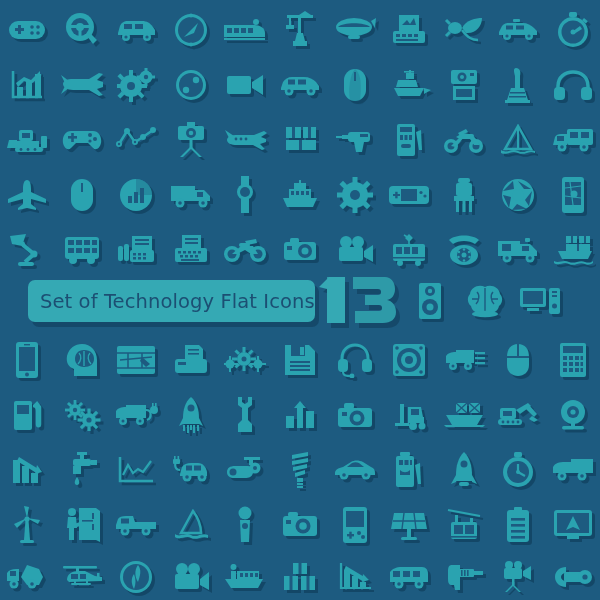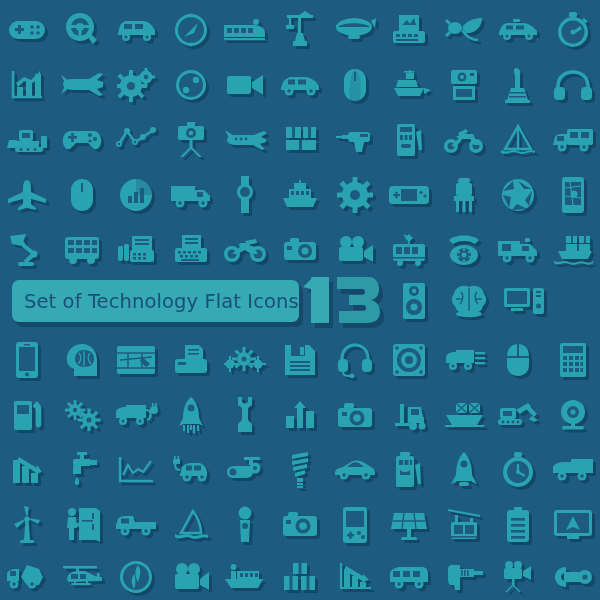--- a/index.html
+++ b/index.html
@@ -34,21 +34,21 @@
   .ic{fill:#2aa3b0;}
 
   
   .shadowed{
     filter:drop-shadow(3px 3px 0 rgba(8,46,70,0.42));
   }
 
   
   .banner-row{
     position:absolute;
-    left:0;
+    left:16px;
     top:275px;
     width:483px;
     height:52px;
     display:flex;
     align-items:center;
   }
   .banner{
     position:relative;
     margin-left:12px;
     height:42px;

